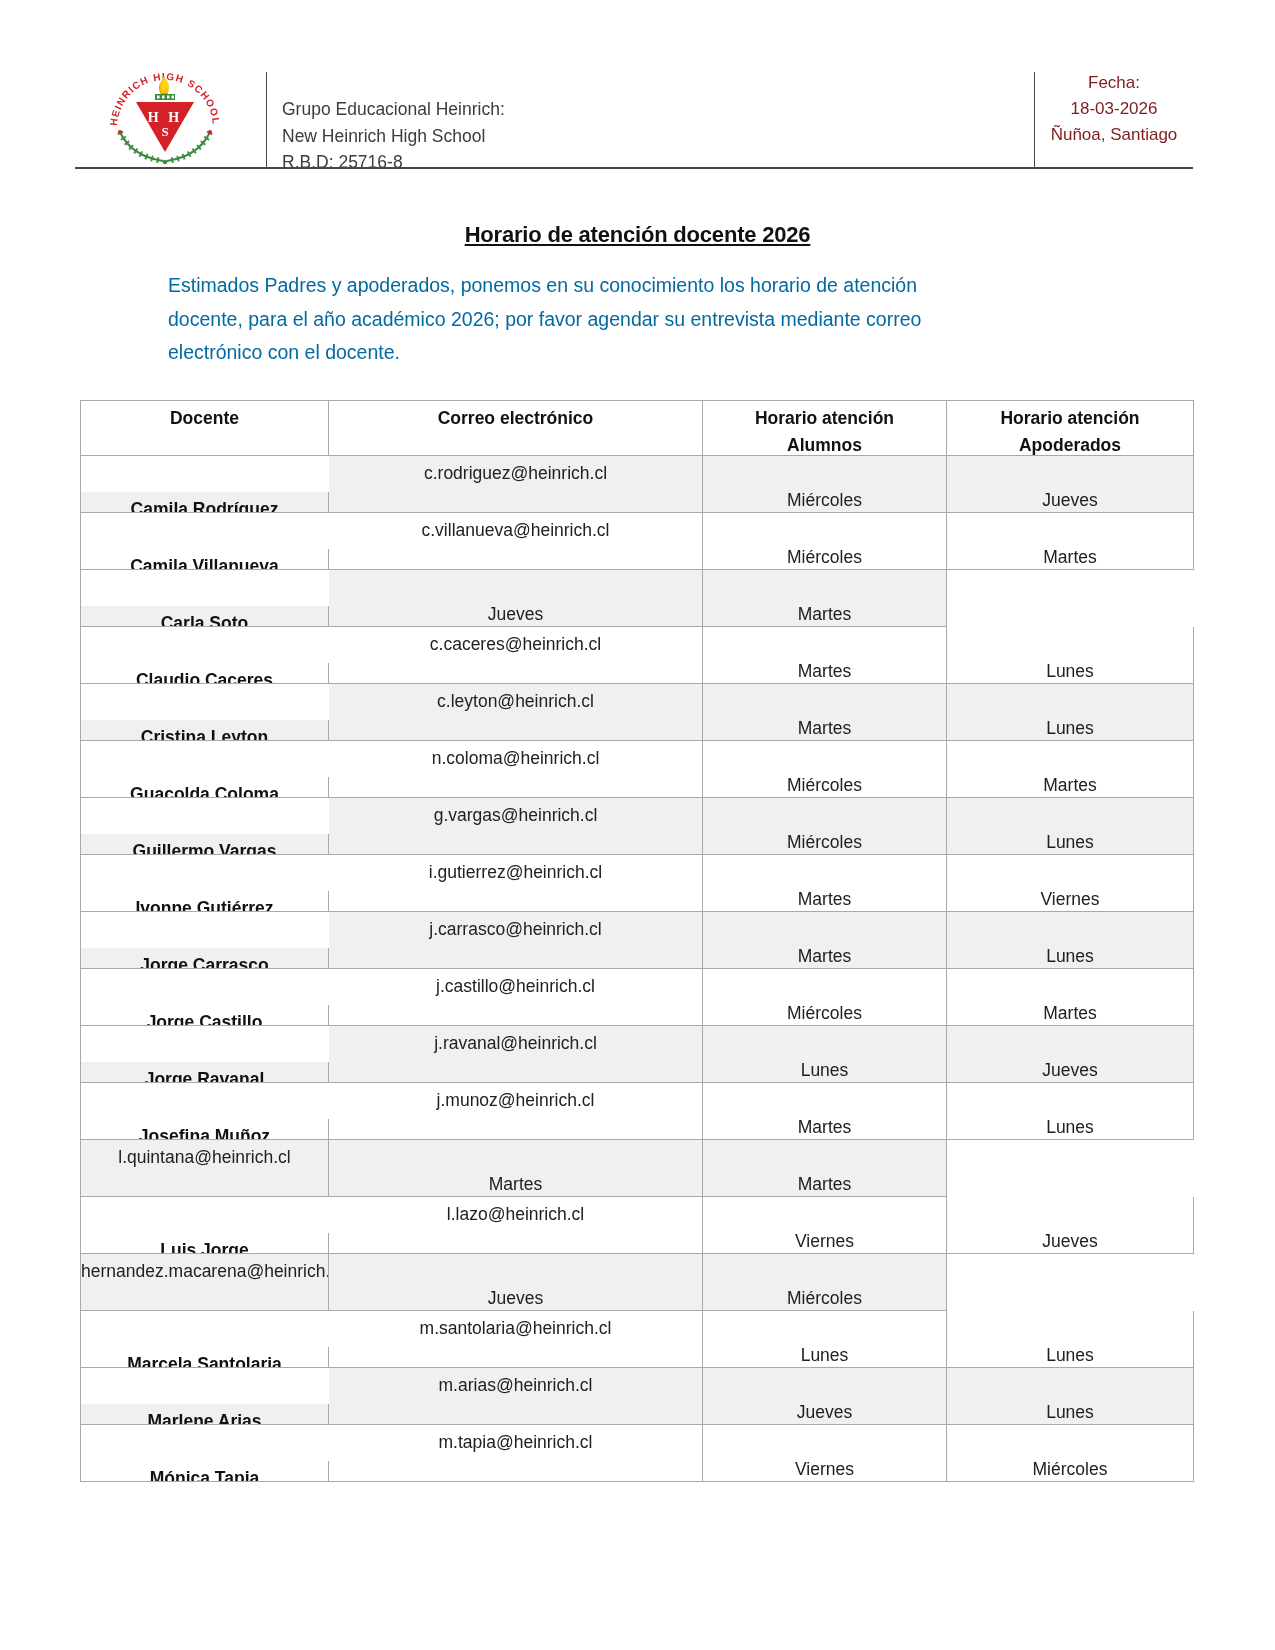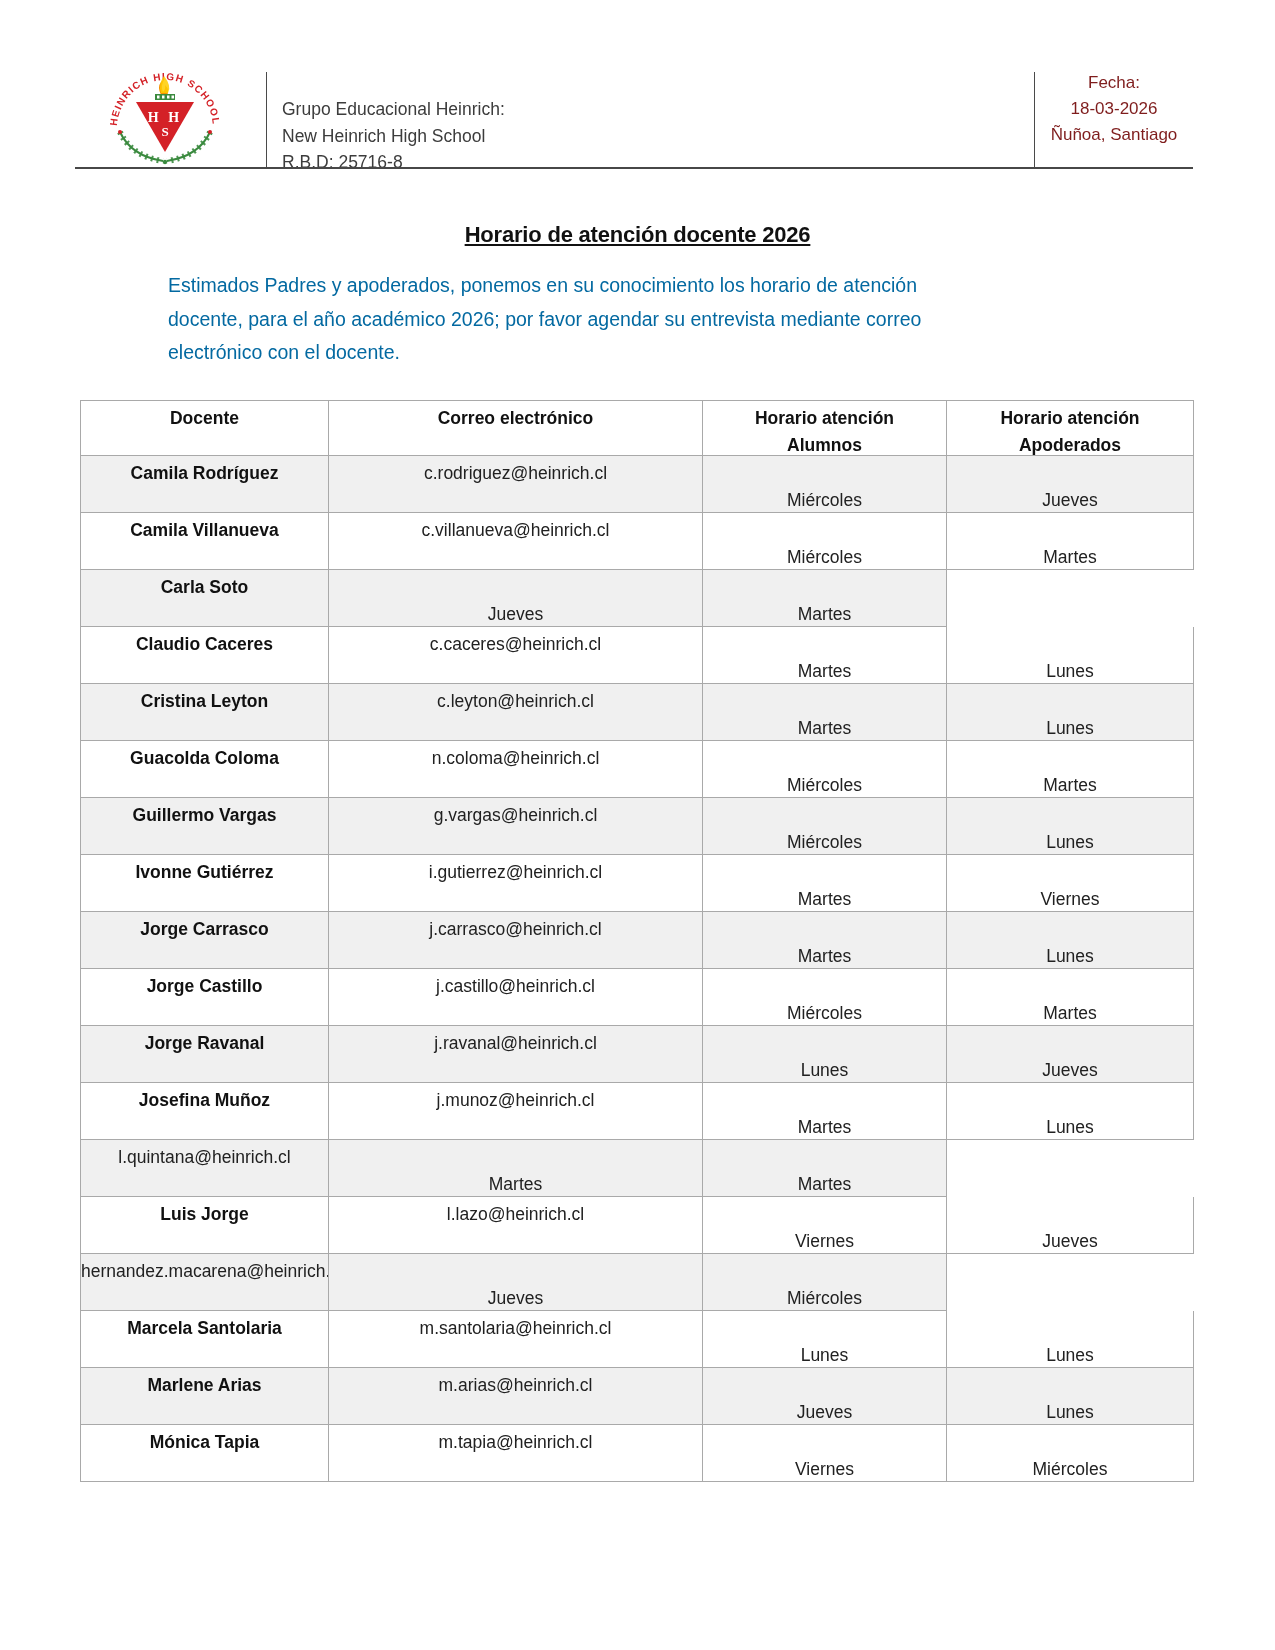--- a/index.html
+++ b/index.html
@@ -44,21 +44,21 @@
   }
   .trow{display:grid;grid-template-columns:248px 374px 244px 247px;height:57px;}
   .trow.thead{height:55px;}
   .trow.alt .cell{background:#f0f0f0;}
   .cell{
     border-right:1px solid #a9a9a9;border-bottom:1px solid #a9a9a9;
     text-align:center;padding-top:4px;line-height:27px;
     white-space:pre-line;overflow:hidden;
   }
   .thead .cell{font-weight:bold;color:#111;}
-  .c-name{font-weight:bold;color:#111;}
+  .c-name{font-weight:bold;color:#111;margin-top:36px;}
   .link{color:#4d7d8d;text-decoration:underline;cursor:pointer;}
 </style>
 </head>
 <body>
 
 <div class="page">
 
   <svg class="logo" width="124" height="116" viewBox="0 0 124 116" xmlns="http://www.w3.org/2000/svg">
     <defs>
       <path id="arcpath" d="M 14 72 A 48 48 0 1 1 110 72" fill="none"></path>

